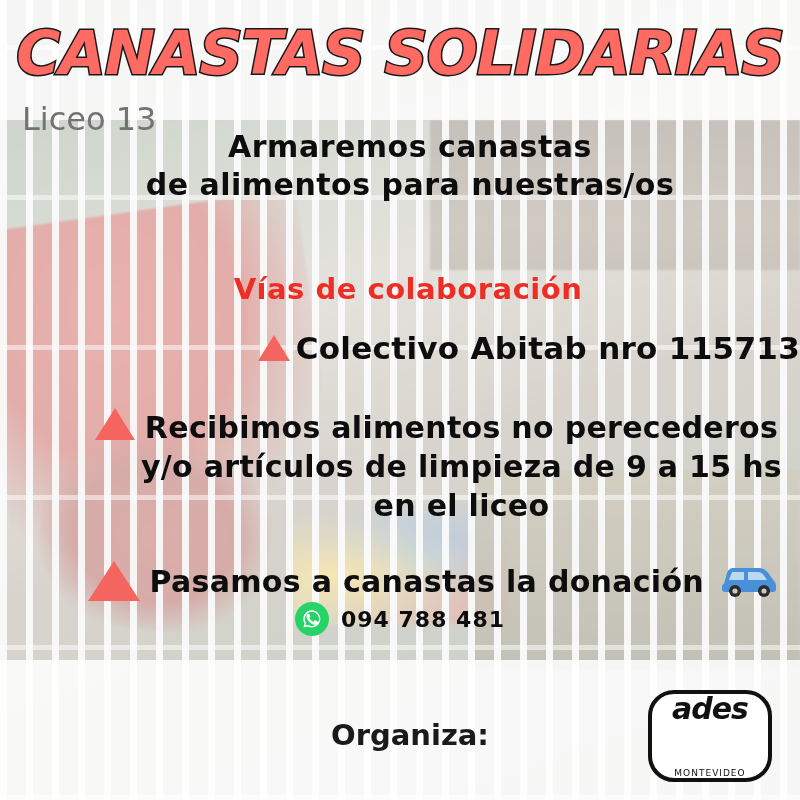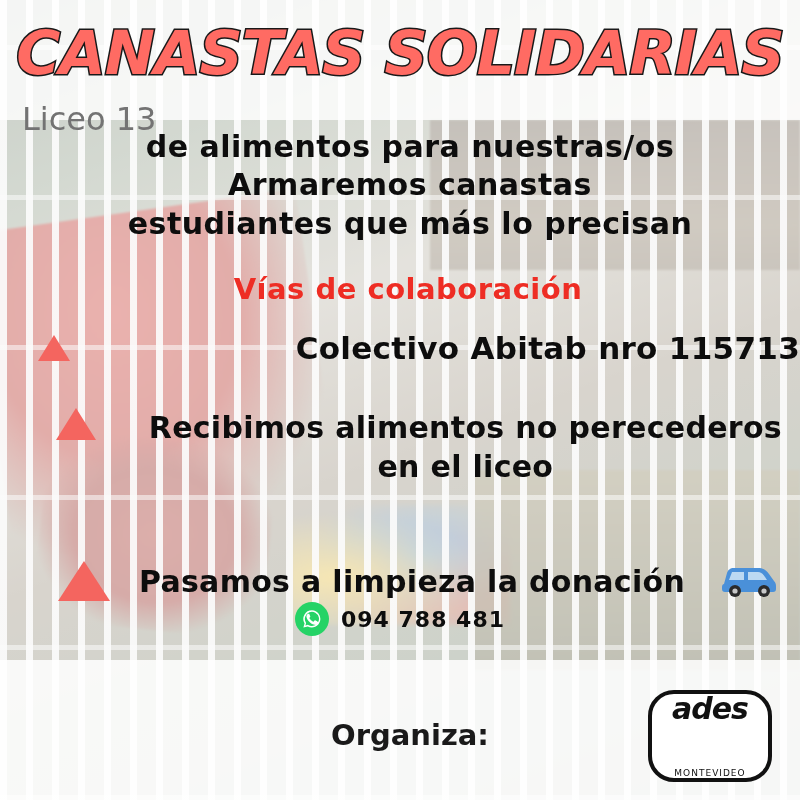--- a/index.html
+++ b/index.html
@@ -181,21 +181,21 @@
     font-weight: bold;
     font-size: 29px;
     color: #ee2d24;
     letter-spacing: 0.5px;
   }
 
   .row {
     position: absolute;
     display: flex;
     align-items: flex-start;
-    justify-content: space-between;
+    justify-content: flex-end;
     gap: 6px;
     padding-left: 38px;
   }
 
   .tri {
     width: 0;
     height: 0;
     border-left: 20px solid transparent;
     border-right: 20px solid transparent;
     border-bottom: 32px solid #f4655f;
@@ -351,43 +351,43 @@
   <div class="veil-top"></div>
   <div class="veil-bottom"></div>
 
   <div class="content">
 
     <div class="title">CANASTAS SOLIDARIAS</div>
 
     <div class="liceo-label">Liceo 13</div>
 
     <div class="lead">
+      <div>Armaremos canastas</div>
       <div>de alimentos para nuestras/os</div>
-      <div>Armaremos canastas</div>
-      <div>estudiantes que más lo precisan</div>
     </div>
 
     <div class="subhead">Vías de colaboración</div>
 
     <div class="row row-abitab">
       <div class="tri small"></div>
       <div class="item-text">Colectivo Abitab nro 115713</div>
     </div>
 
     <div class="row row-recibimos">
       <div class="tri"></div>
       <div class="item-text">
         <div>Recibimos alimentos no perecederos</div>
+        <div>y/o artículos de limpieza  de 9 a 15 hs</div>
         <div>en el liceo</div>
       </div>
     </div>
 
     <div class="row row-pasamos">
       <div class="tri big"></div>
-      <div class="item-text">Pasamos a limpieza la donación</div>
+      <div class="item-text">Pasamos a canastas la donación</div>
       <span class="car">
         <svg width="62" height="38" viewBox="0 0 62 38" xmlns="http://www.w3.org/2000/svg">
           <path d="M6 24 L9 13 C10 10 12 8 16 8 L40 8 C45 8 48 10 51 14 L56 21 C58 23 58 25 58 27 L58 29 C58 31 57 32 55 32 L7 32 C5 32 4 31 4 29 L4 27 C4 25 5 24 6 24 Z" fill="#4a90d9"></path>
           <path d="M14 12 L26 12 L26 20 L11 20 Z" fill="#bcd9f2"></path>
           <path d="M30 12 L40 12 C43 12 45 14 47 17 L49 20 L30 20 Z" fill="#bcd9f2"></path>
           <circle cx="17" cy="31" r="6" fill="#2b2b2b"></circle>
           <circle cx="17" cy="31" r="2.6" fill="#c7c7c7"></circle>
           <circle cx="46" cy="31" r="6" fill="#2b2b2b"></circle>
           <circle cx="46" cy="31" r="2.6" fill="#c7c7c7"></circle>
         </svg>

